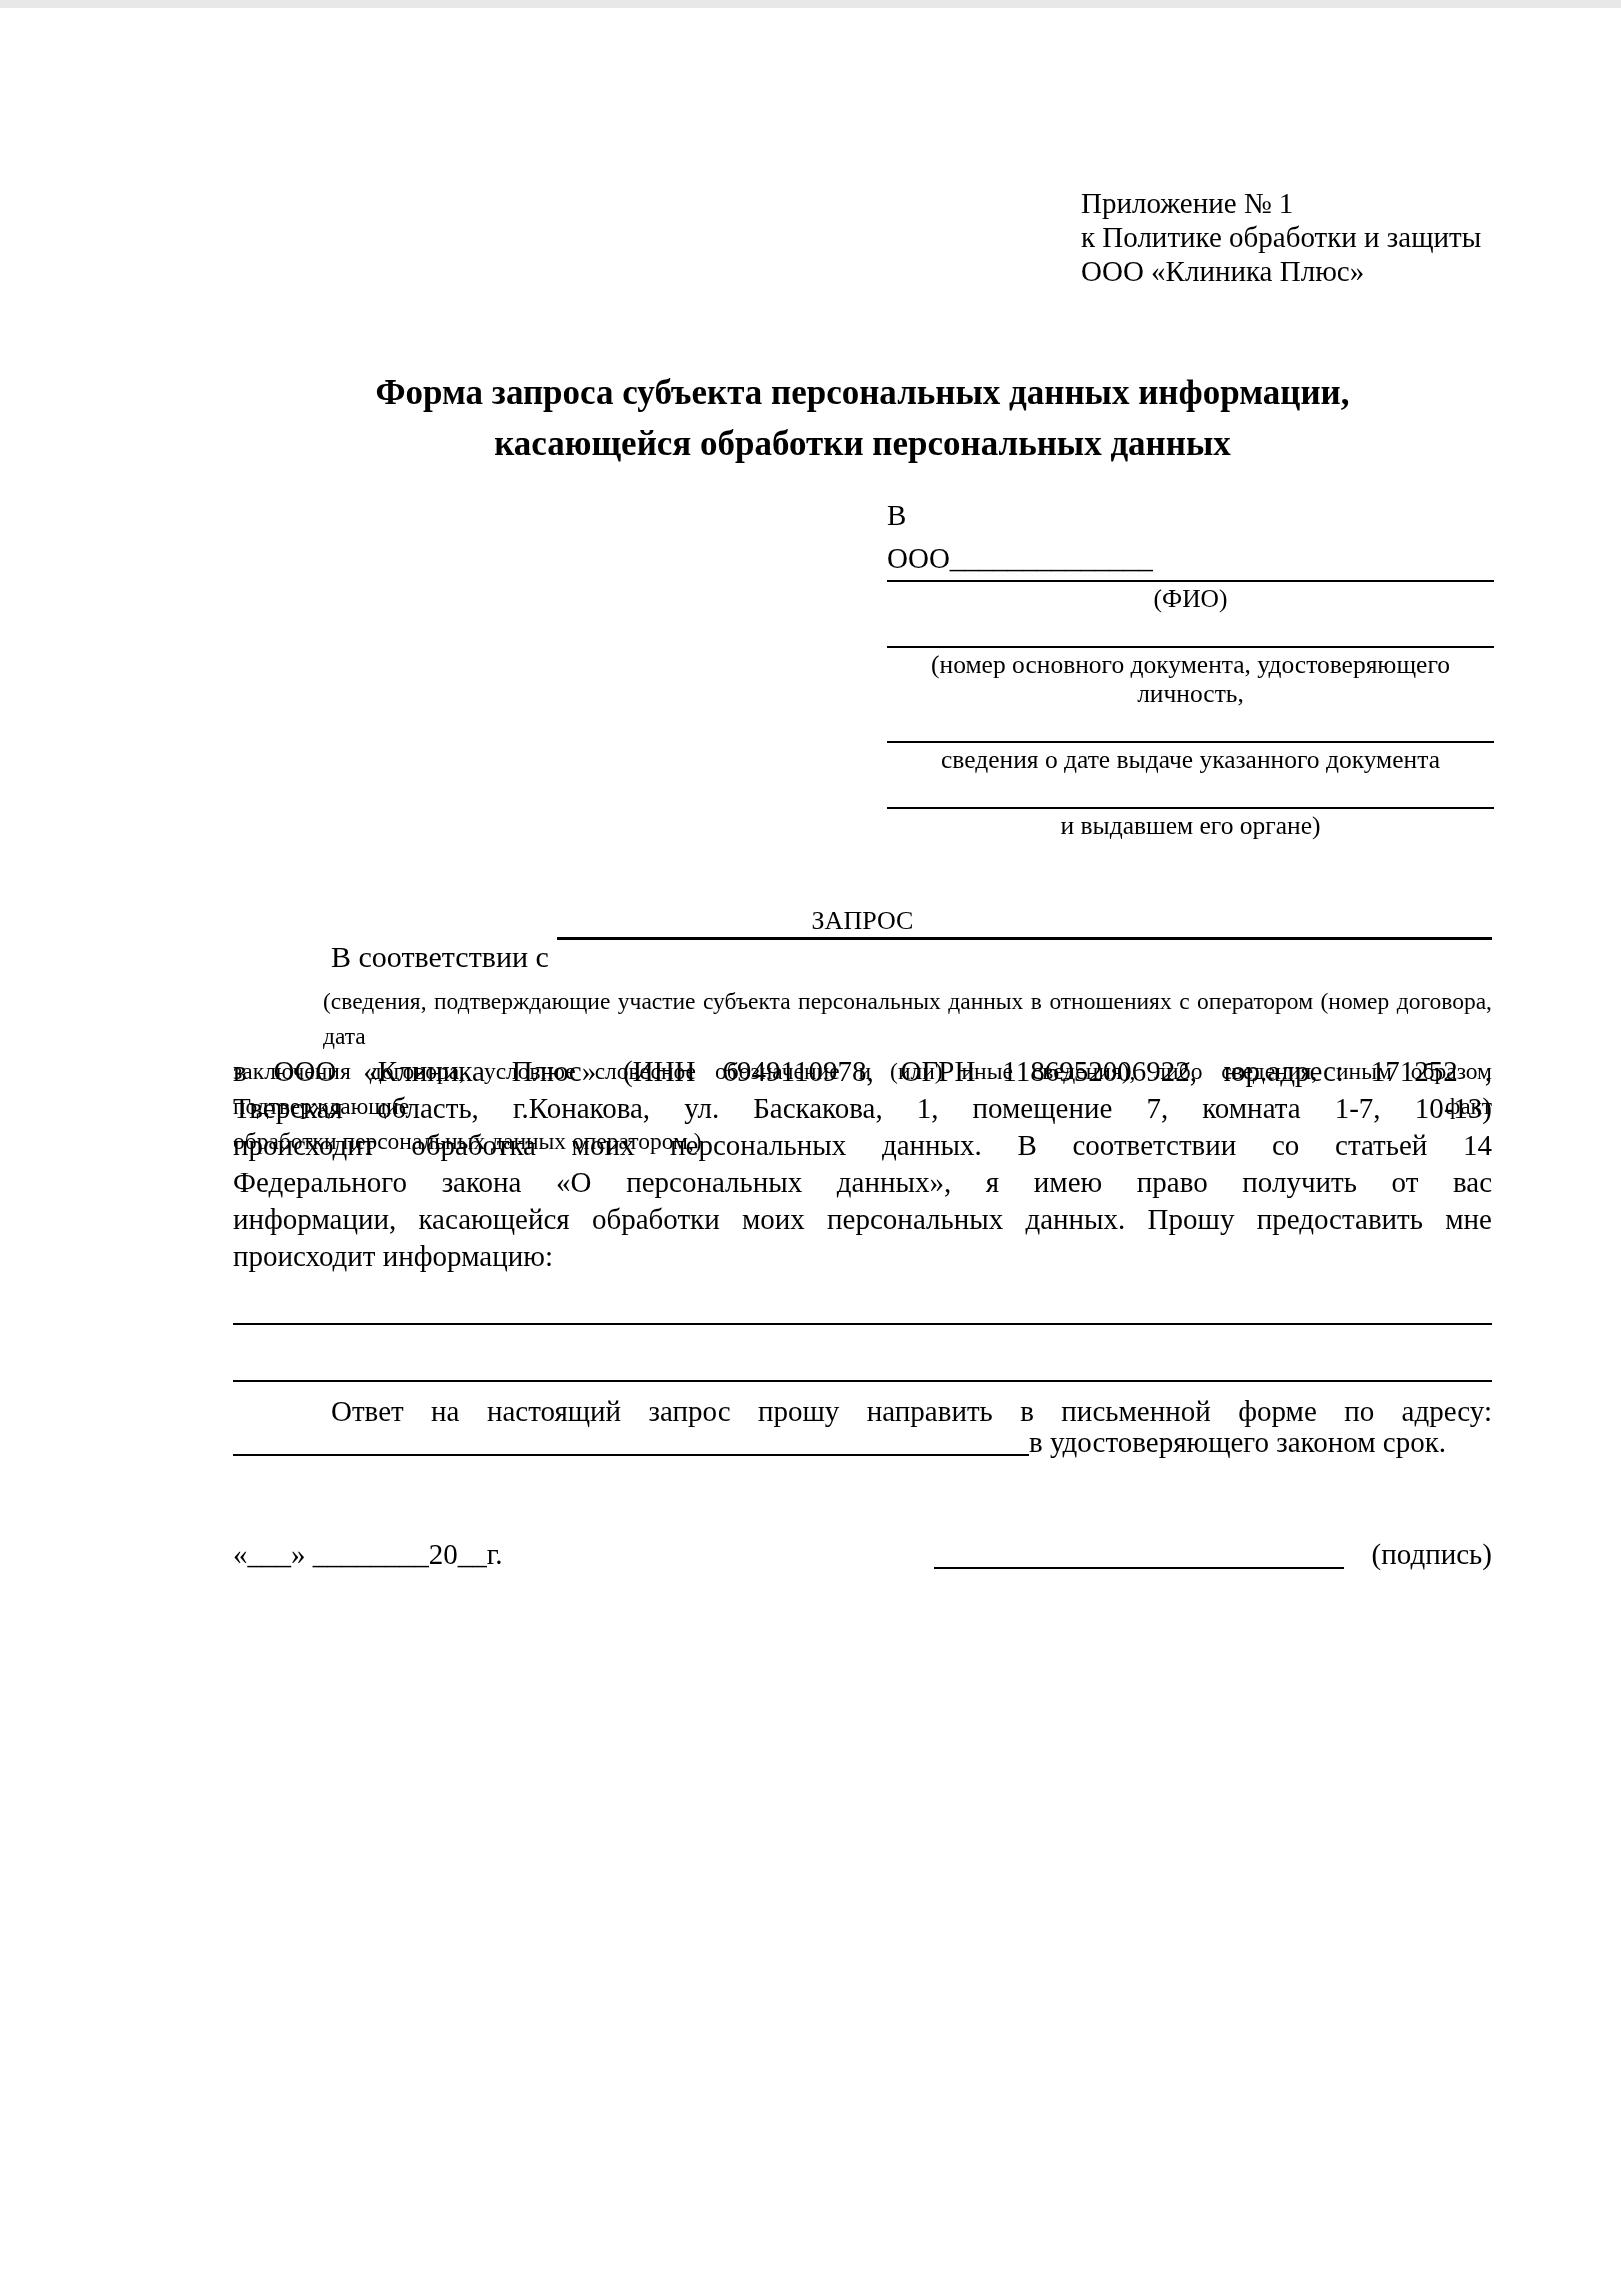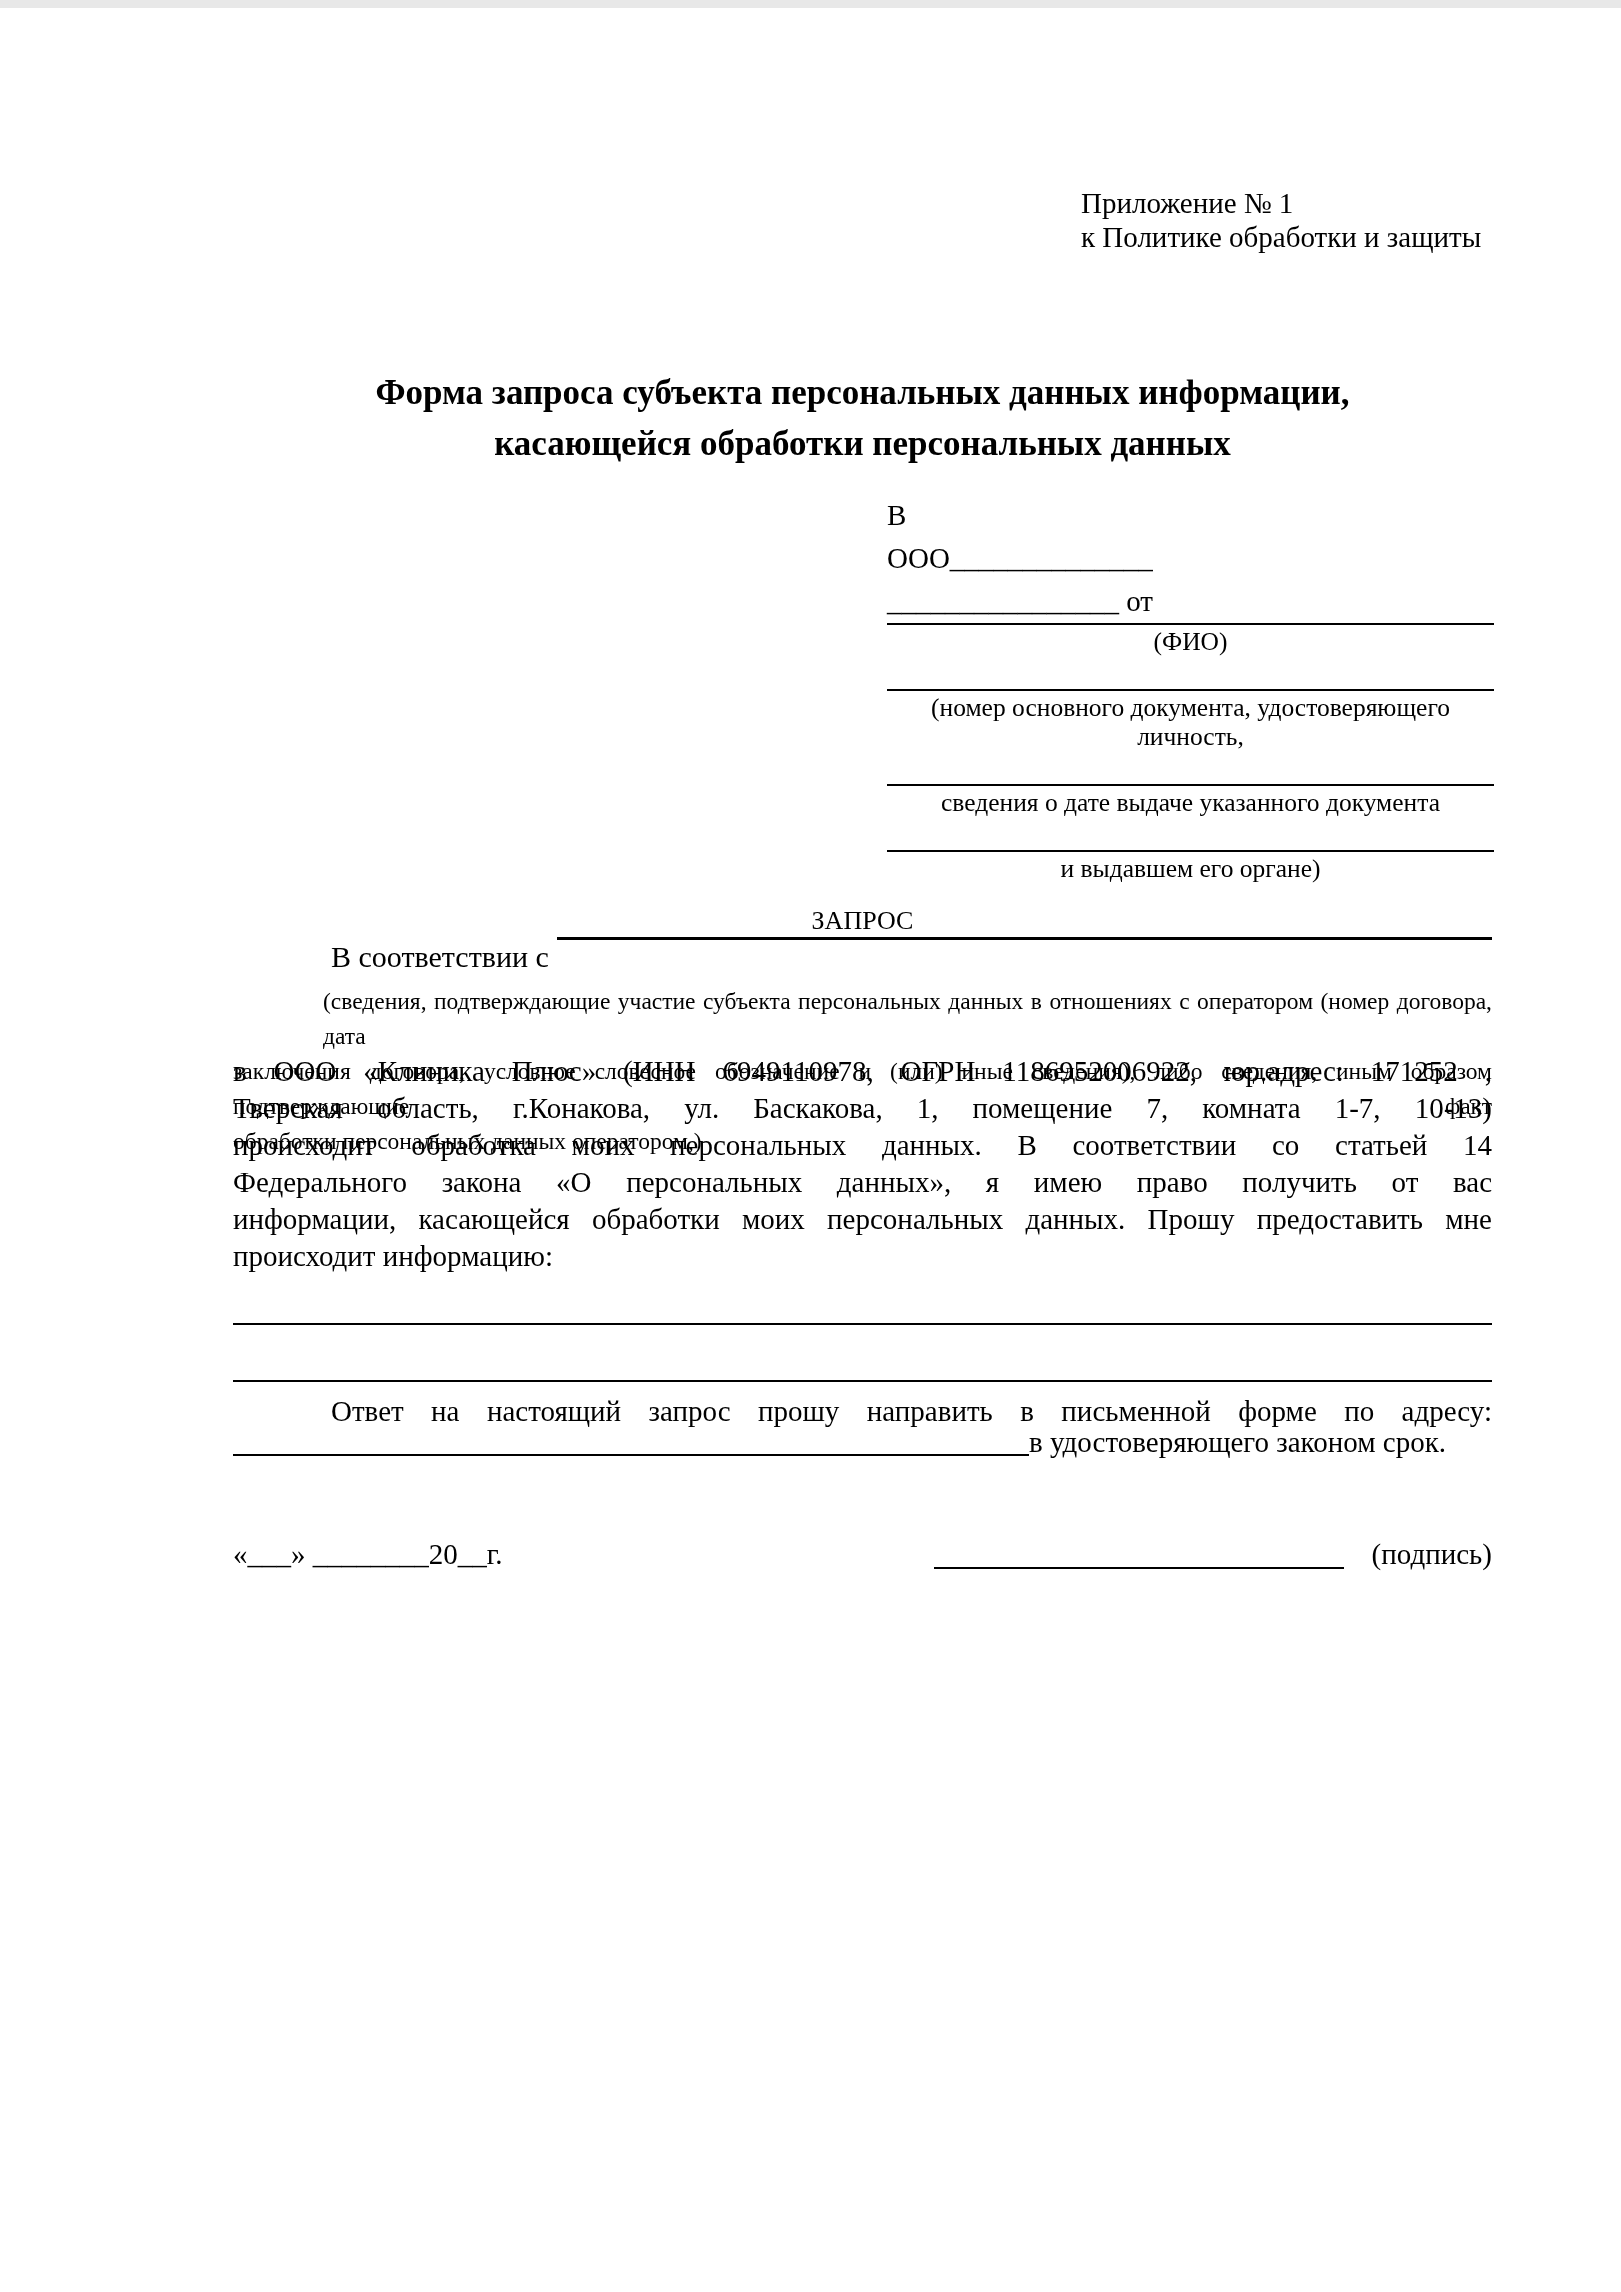--- a/index.html
+++ b/index.html
@@ -84,31 +84,31 @@
   .sig-caption{line-height:39px;white-space:nowrap;}
 </style>
 </head>
 <body>
 
 <div class="page">
 
   <div class="header-block">
     <div>Приложение № 1</div>
     <div>к Политике обработки и защиты</div>
+    <div>ООО «Клиника Плюс»</div>
   </div>
 
   <div class="doc-title">
     <div>Форма запроса субъекта персональных данных информации,</div>
     <div>касающейся обработки персональных данных</div>
   </div>
 
   <div class="addressee">
     <div class="addr-line">В</div>
     <div class="addr-line">ООО______________</div>
-    <div class="addr-line">________________ от</div>
 
     <div class="field-rule"></div>
     <div class="field-caption">(ФИО)</div>
 
     <div class="field-rule"></div>
     <div class="field-caption">(номер основного документа, удостоверяющего личность,</div>
 
     <div class="field-rule"></div>
     <div class="field-caption">сведения о дате выдаче указанного документа</div>
 

